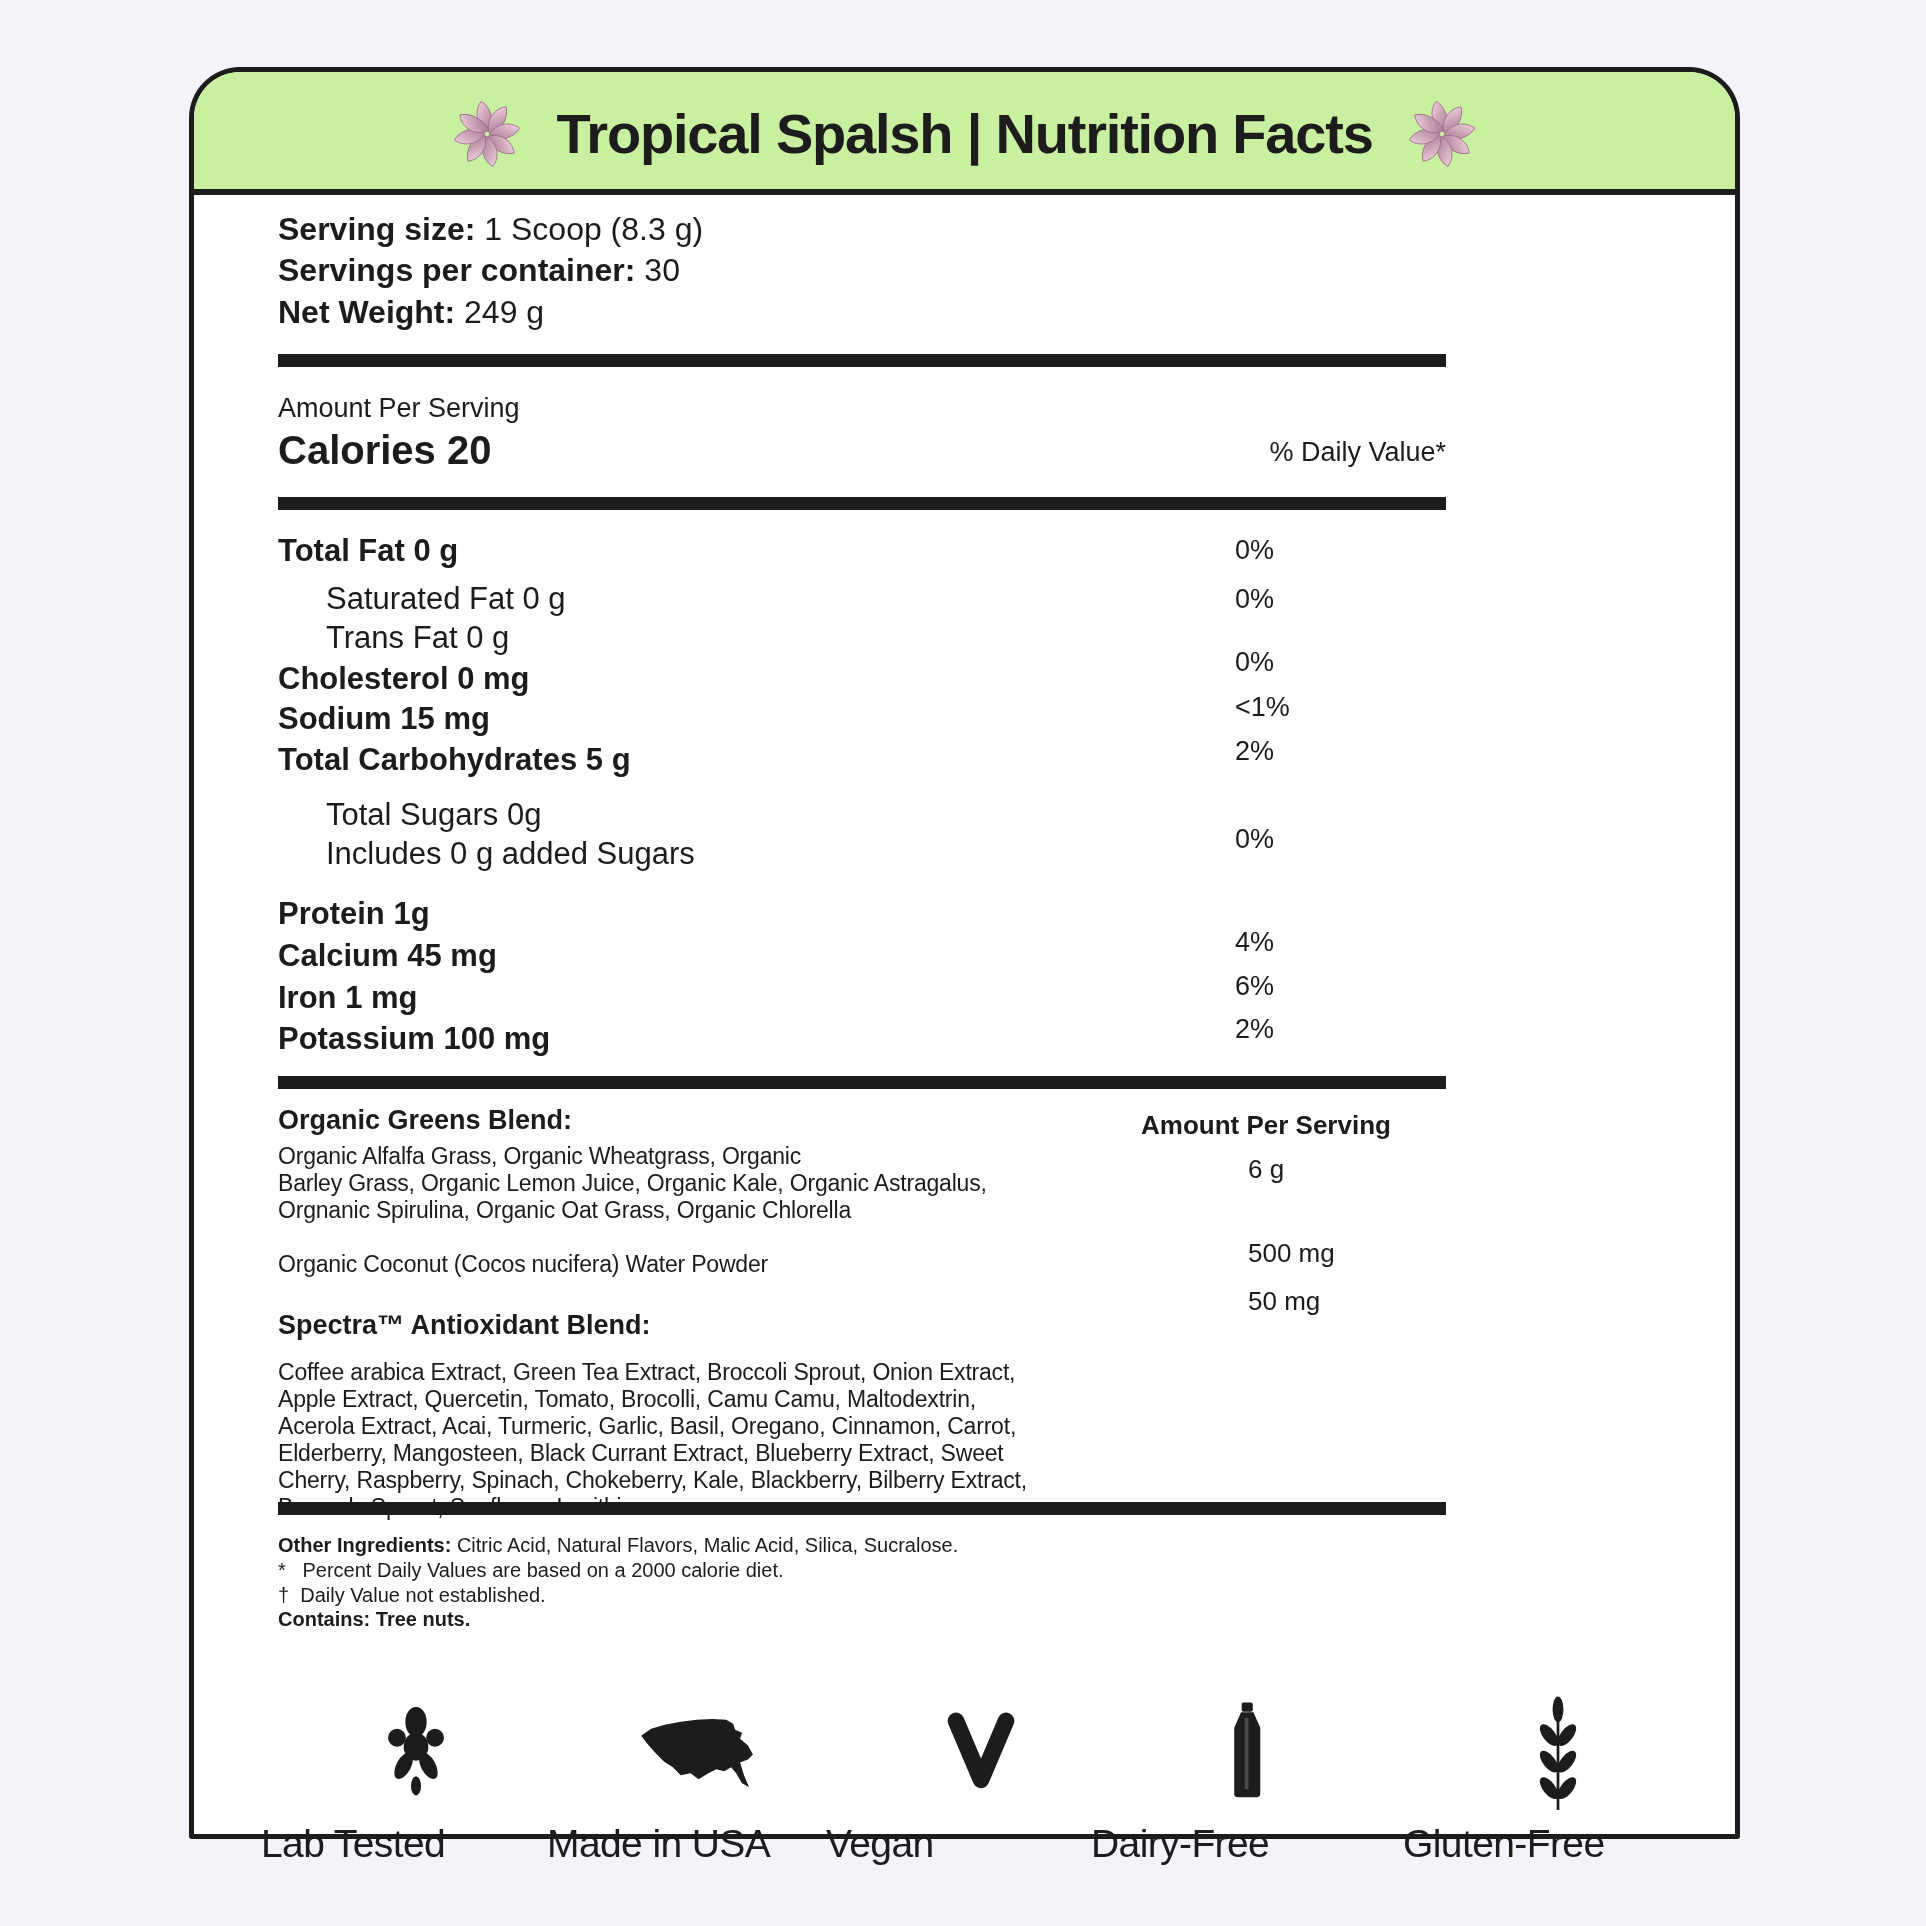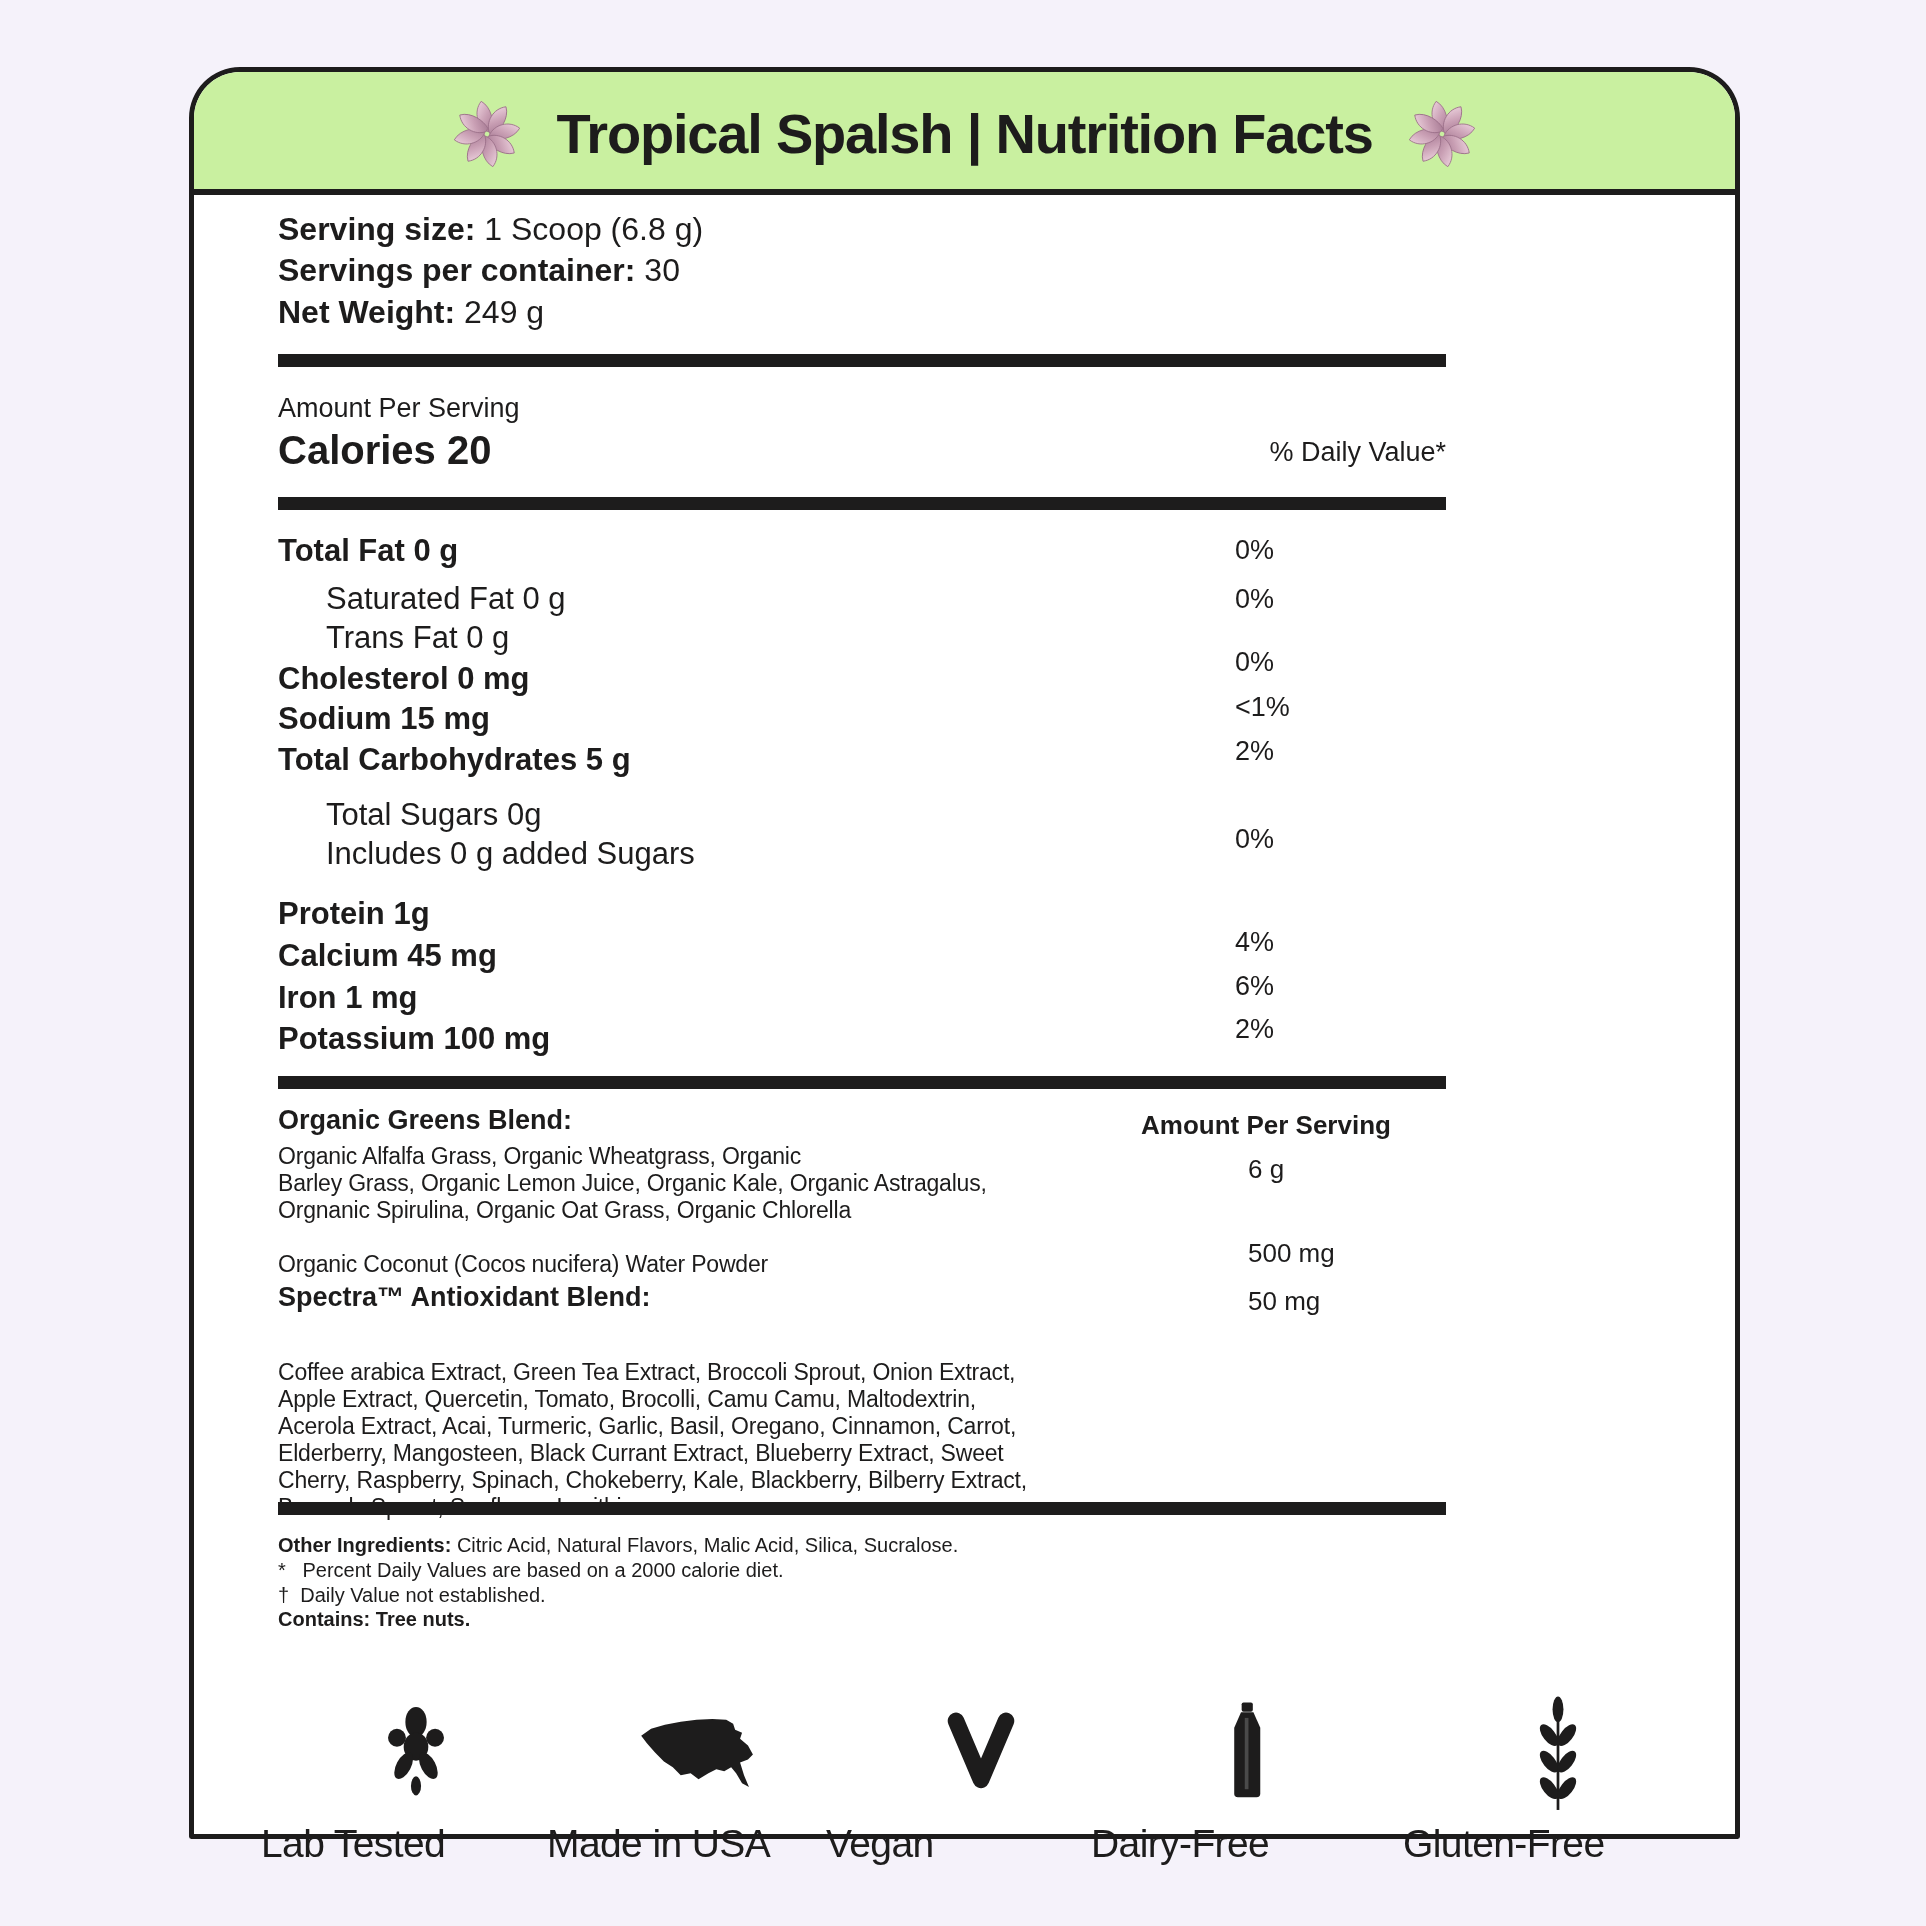--- a/index.html
+++ b/index.html
@@ -70,21 +70,21 @@
             <path d="M2,-4 C-16,-12 -24,-38 -10,-56 C8,-46 12,-20 8,-6 Z" transform="rotate(270)"></path>
             <path d="M2,-4 C-16,-12 -24,-38 -10,-56 C8,-46 12,-20 8,-6 Z" transform="rotate(315)"></path>
           </g>
         </svg>
       </span>
     </div>
   </div>
 
   <div class="abs serv" style="left:278px;top:210px;">
     <span class="b">Serving size:</span>
-    <span>1 Scoop (6.8 g)</span>
+    <span>1 Scoop (8.3 g)</span>
   </div>
   <div class="abs serv" style="left:278px;top:251px;">
     <span class="b">Servings per container:</span>
     <span>30</span>
   </div>
   <div class="abs serv" style="left:278px;top:293px;">
     <span class="b">Net Weight:</span>
     <span>249 g</span>
   </div>
 
@@ -148,21 +148,21 @@
   <div class="abs sechead b" style="left:278px;top:1105px;">Organic Greens Blend:</div>
   <div class="abs amthead" style="left:1141px;top:1110px;">Amount Per Serving</div>
   <div class="abs small" style="left:278px;top:1143px;width:927px;">Organic Alfalfa Grass, Organic Wheatgrass, Organic
 Barley Grass, Organic Lemon Juice, Organic Kale, Organic Astragalus,
 Orgnanic Spirulina, Organic Oat Grass, Organic Chlorella</div>
   <div class="abs amount" style="left:1248px;top:1155px;">6 g</div>
 
   <div class="abs small" style="left:278px;top:1251px;width:927px;">Organic Coconut (Cocos nucifera) Water Powder</div>
   <div class="abs amount" style="left:1248px;top:1239px;">500 mg</div>
 
-  <div class="abs sechead b" style="left:278px;top:1282px;">Spectra™ Antioxidant Blend:</div>
+  <div class="abs sechead b" style="left:278px;top:1310px;">Spectra™ Antioxidant Blend:</div>
   <div class="abs amount" style="left:1248px;top:1287px;">50 mg</div>
   <div class="abs small" style="left:278px;top:1322px;width:927px;line-height:27px;margin-top:37px;">Coffee arabica Extract, Green Tea Extract, Broccoli Sprout, Onion Extract,
 Apple Extract, Quercetin, Tomato, Brocolli, Camu Camu, Maltodextrin,
 Acerola Extract, Acai, Turmeric, Garlic, Basil, Oregano, Cinnamon, Carrot,
 Elderberry, Mangosteen, Black Currant Extract, Blueberry Extract, Sweet
 Cherry, Raspberry, Spinach, Chokeberry, Kale, Blackberry, Bilberry Extract,
 Brussels Sprout, Sunflower Lecithin</div>
 
   <div class="bar" style="top:1502px;"></div>
 

